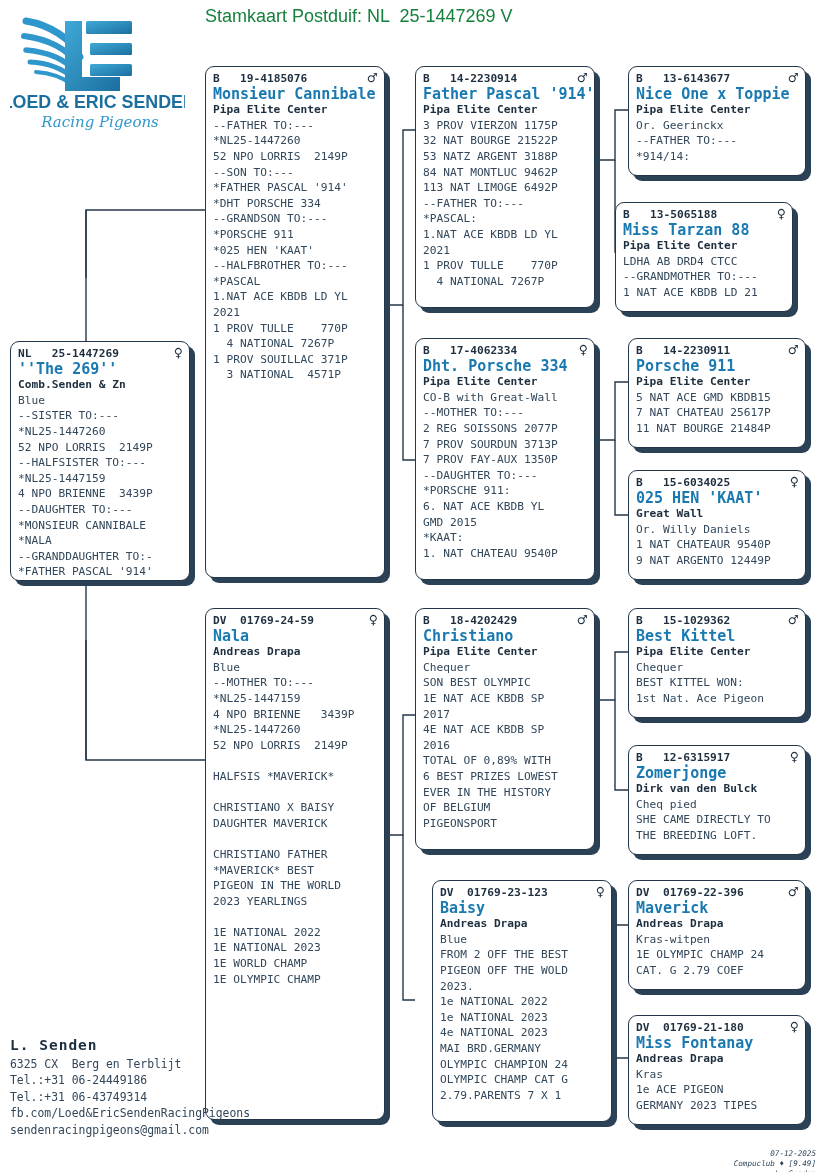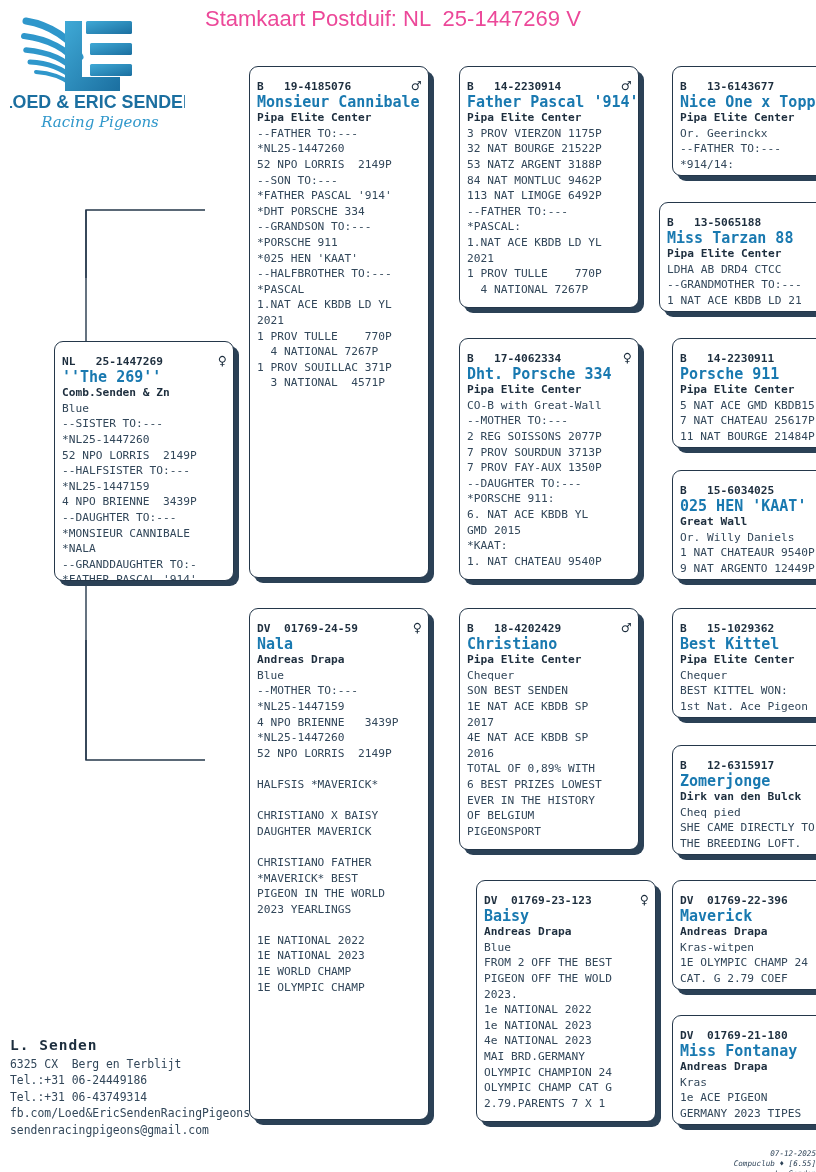--- a/index.html
+++ b/index.html
@@ -26,46 +26,45 @@
   }
   #logo svg { display: block; }
 
   
   #page-title {
     position: absolute;
     left: 205px;
     top: 6px;
     width: 600px;
     font-family: "Liberation Sans", sans-serif;
-    font-size: 22px;
+    font-size: 18px;
     font-weight: 400;
-    color: #ec4899;
+    color: #15803d;
     letter-spacing: 0px;
     white-space: pre;
   }
 
   
   #connectors {
     position: absolute;
     left: 0; top: 0;
     width: 816px; height: 1172px;
     pointer-events: none;
   }
 
   
   .card {
     position: absolute;
     box-sizing: border-box;
     background: #ffffff;
     border: 1.6px solid #24374a;
     border-radius: 9px;
-    padding: 12px 6px 3px 7px;
+    padding: 4px 6px 3px 7px;
     box-shadow: 5px 5px 0 0 #2b4156;
     overflow: hidden;
-    margin-left: 44px;
   }
   .card .hdr {
     display: flex;
     align-items: baseline;
     justify-content: space-between;
     font-weight: bold;
     font-size: 11.2px;
     line-height: 15.6px;
     color: #1d2e3e;
     white-space: pre;
@@ -248,21 +247,21 @@
   <div class="lines"><div>CO-B with Great-Wall</div><div>--MOTHER TO:---</div><div>2 REG SOISSONS 2077P</div><div>7 PROV SOURDUN 3713P</div><div>7 PROV FAY-AUX 1350P</div><div>--DAUGHTER TO:---</div><div>*PORSCHE 911:</div><div>6. NAT ACE KBDB YL</div><div>GMD 2015</div><div>*KAAT:</div><div>1. NAT CHATEAU 9540P</div></div>
 </div>
 
 <div class="card" style="left:415px; top:608px; width:180px; height:242px;">
   <div class="hdr">
     <span class="ring"><span>B</span>&nbsp;&nbsp;&nbsp;<span>18-4202429</span></span>
     <span class="sexsym">♂</span>
   </div>
   <div class="name">Christiano</div>
   <div class="owner">Pipa Elite Center</div>
-  <div class="lines"><div>Chequer</div><div>SON BEST SENDEN</div><div>1E NAT ACE KBDB SP</div><div>2017</div><div>4E NAT ACE KBDB SP</div><div>2016</div><div>TOTAL OF 0,89% WITH</div><div>6 BEST PRIZES LOWEST</div><div>EVER IN THE HISTORY</div><div>OF BELGIUM</div><div>PIGEONSPORT</div></div>
+  <div class="lines"><div>Chequer</div><div>SON BEST OLYMPIC</div><div>1E NAT ACE KBDB SP</div><div>2017</div><div>4E NAT ACE KBDB SP</div><div>2016</div><div>TOTAL OF 0,89% WITH</div><div>6 BEST PRIZES LOWEST</div><div>EVER IN THE HISTORY</div><div>OF BELGIUM</div><div>PIGEONSPORT</div></div>
 </div>
 
 <div class="card" style="left:432px; top:880px; width:180px; height:242px;">
   <div class="hdr">
     <span class="ring"><span>DV</span>&nbsp;&nbsp;<span>01769-23-123</span></span>
     <span class="sexsym">♀</span>
   </div>
   <div class="name">Baisy</div>
   <div class="owner">Andreas Drapa</div>
   <div class="lines"><div>Blue</div><div>FROM 2 OFF THE BEST</div><div>PIGEON OFF THE WOLD</div><div>2023.</div><div>1e NATIONAL 2022</div><div>1e NATIONAL 2023</div><div>4e NATIONAL 2023</div><div>MAI BRD.GERMANY</div><div>OLYMPIC CHAMPION 24</div><div>OLYMPIC CHAMP CAT G</div><div>2.79.PARENTS 7 X 1</div></div>
@@ -354,15 +353,15 @@
       <div class="oline">6325 CX  Berg en Terblijt</div>
       <div class="oline">Tel.:+31 06-24449186</div>
       <div class="oline">Tel.:+31 06-43749314</div>
       <div class="oline">fb.com/Loed&amp;EricSendenRacingPigeons</div>
       <div class="oline">sendenracingpigeons@gmail.com</div>
     </div>
 </div>
 
 <div id="footer-meta">
   <span>07-12-2025</span>
-  <span>Compuclub ♦ [6.55]</span>
+  <span>Compuclub ♦ [9.49]</span>
   <span>L. Senden</span>
 </div>
 
 </body></html>

